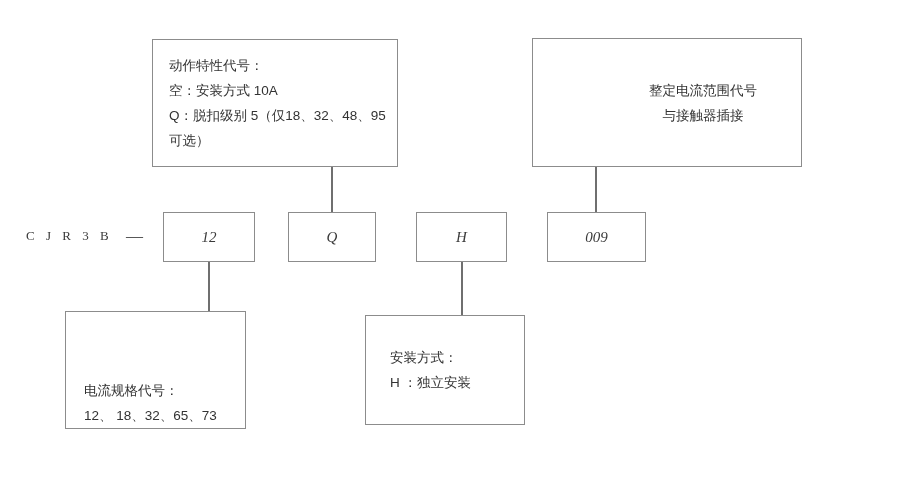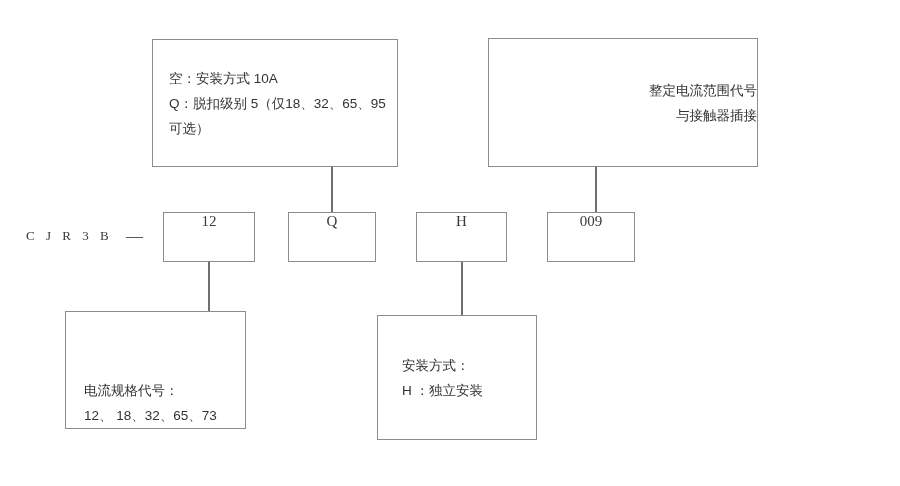--- a/index.html
+++ b/index.html
@@ -33,36 +33,38 @@
   .note .line {
     font-size: 13.5px;
     line-height: 25px;
     color: #333333;
     white-space: nowrap;
   }
   .note.pad-left .line {
     padding-left: 16px;
   }
   .note.pad-center {
-    align-items: flex-end;
+    align-items: center;
+    margin-left: 44px;
   }
   .note.pad-center .line {
     padding-left: 72px;
   }
   .note.pad-bl .line {
     padding-left: 18px;
   }
   .note.pad-bc .line {
     padding-left: 24px;
   }
   
   .token {
     display: flex;
-    align-items: flex-start;
+    align-items: center;
     justify-content: center;
+    font-style: italic;
   }
   .token .val {
     font-family: "Liberation Serif", "DejaVu Serif", serif;
     font-size: 15px;
     color: #3a3a3a;
   }
   
   .conn {
     position: absolute;
     background: #6f6f6f;
@@ -86,22 +88,23 @@
     color: #3a3a3a;
     z-index: 2;
   }
 </style>
 </head>
 <body>
 
 <div id="canvas">
 
   <div class="box note pad-left" style="left:152px; top:39px; width:246px; height:128px;">
+    <div class="line">动作特性代号：</div>
     <div class="line">空：安装方式 10A</div>
-    <div class="line">Q：脱扣级别 5（仅18、32、65、95</div>
+    <div class="line">Q：脱扣级别 5（仅18、32、48、95</div>
     <div class="line">可选）</div>
   </div>
 
   <div class="box note pad-center" style="left:488px; top:38px; width:270px; height:129px;">
     <div class="line">整定电流范围代号</div>
     <div class="line">与接触器插接</div>
   </div>
 
   <div class="conn" style="left:331px; top:167px; height:46px;"></div>
   <div class="conn" style="left:595px; top:167px; height:46px;"></div>
@@ -114,30 +117,30 @@
   </div>
 
   <div class="box token" style="left:288px; top:212px; width:88px; height:50px;">
     <span class="val">Q</span>
   </div>
 
   <div class="box token" style="left:416px; top:212px; width:91px; height:50px;">
     <span class="val">H</span>
   </div>
 
-  <div class="box token" style="left:547px; top:212px; width:88px; height:50px;">
+  <div class="box token" style="left:547px; top:212px; width:99px; height:50px;">
     <span class="val">009</span>
   </div>
 
   <div class="conn" style="left:208px; top:262px; height:50px;"></div>
   <div class="conn" style="left:461px; top:262px; height:54px;"></div>
 
   <div class="box note pad-bl" style="left:65px; top:311px; width:181px; height:118px;justify-content:flex-end;">
     <div class="line">电流规格代号：</div>
     <div class="line">12、 18、32、65、73</div>
   </div>
 
-  <div class="box note pad-bc" style="left:365px; top:315px; width:160px; height:125px;margin-left:12px;">
+  <div class="box note pad-bc" style="left:365px; top:315px; width:160px; height:110px;">
     <div class="line">安装方式：</div>
     <div class="line">H ：独立安装</div>
   </div>
 
 </div>
 
 </body></html>

